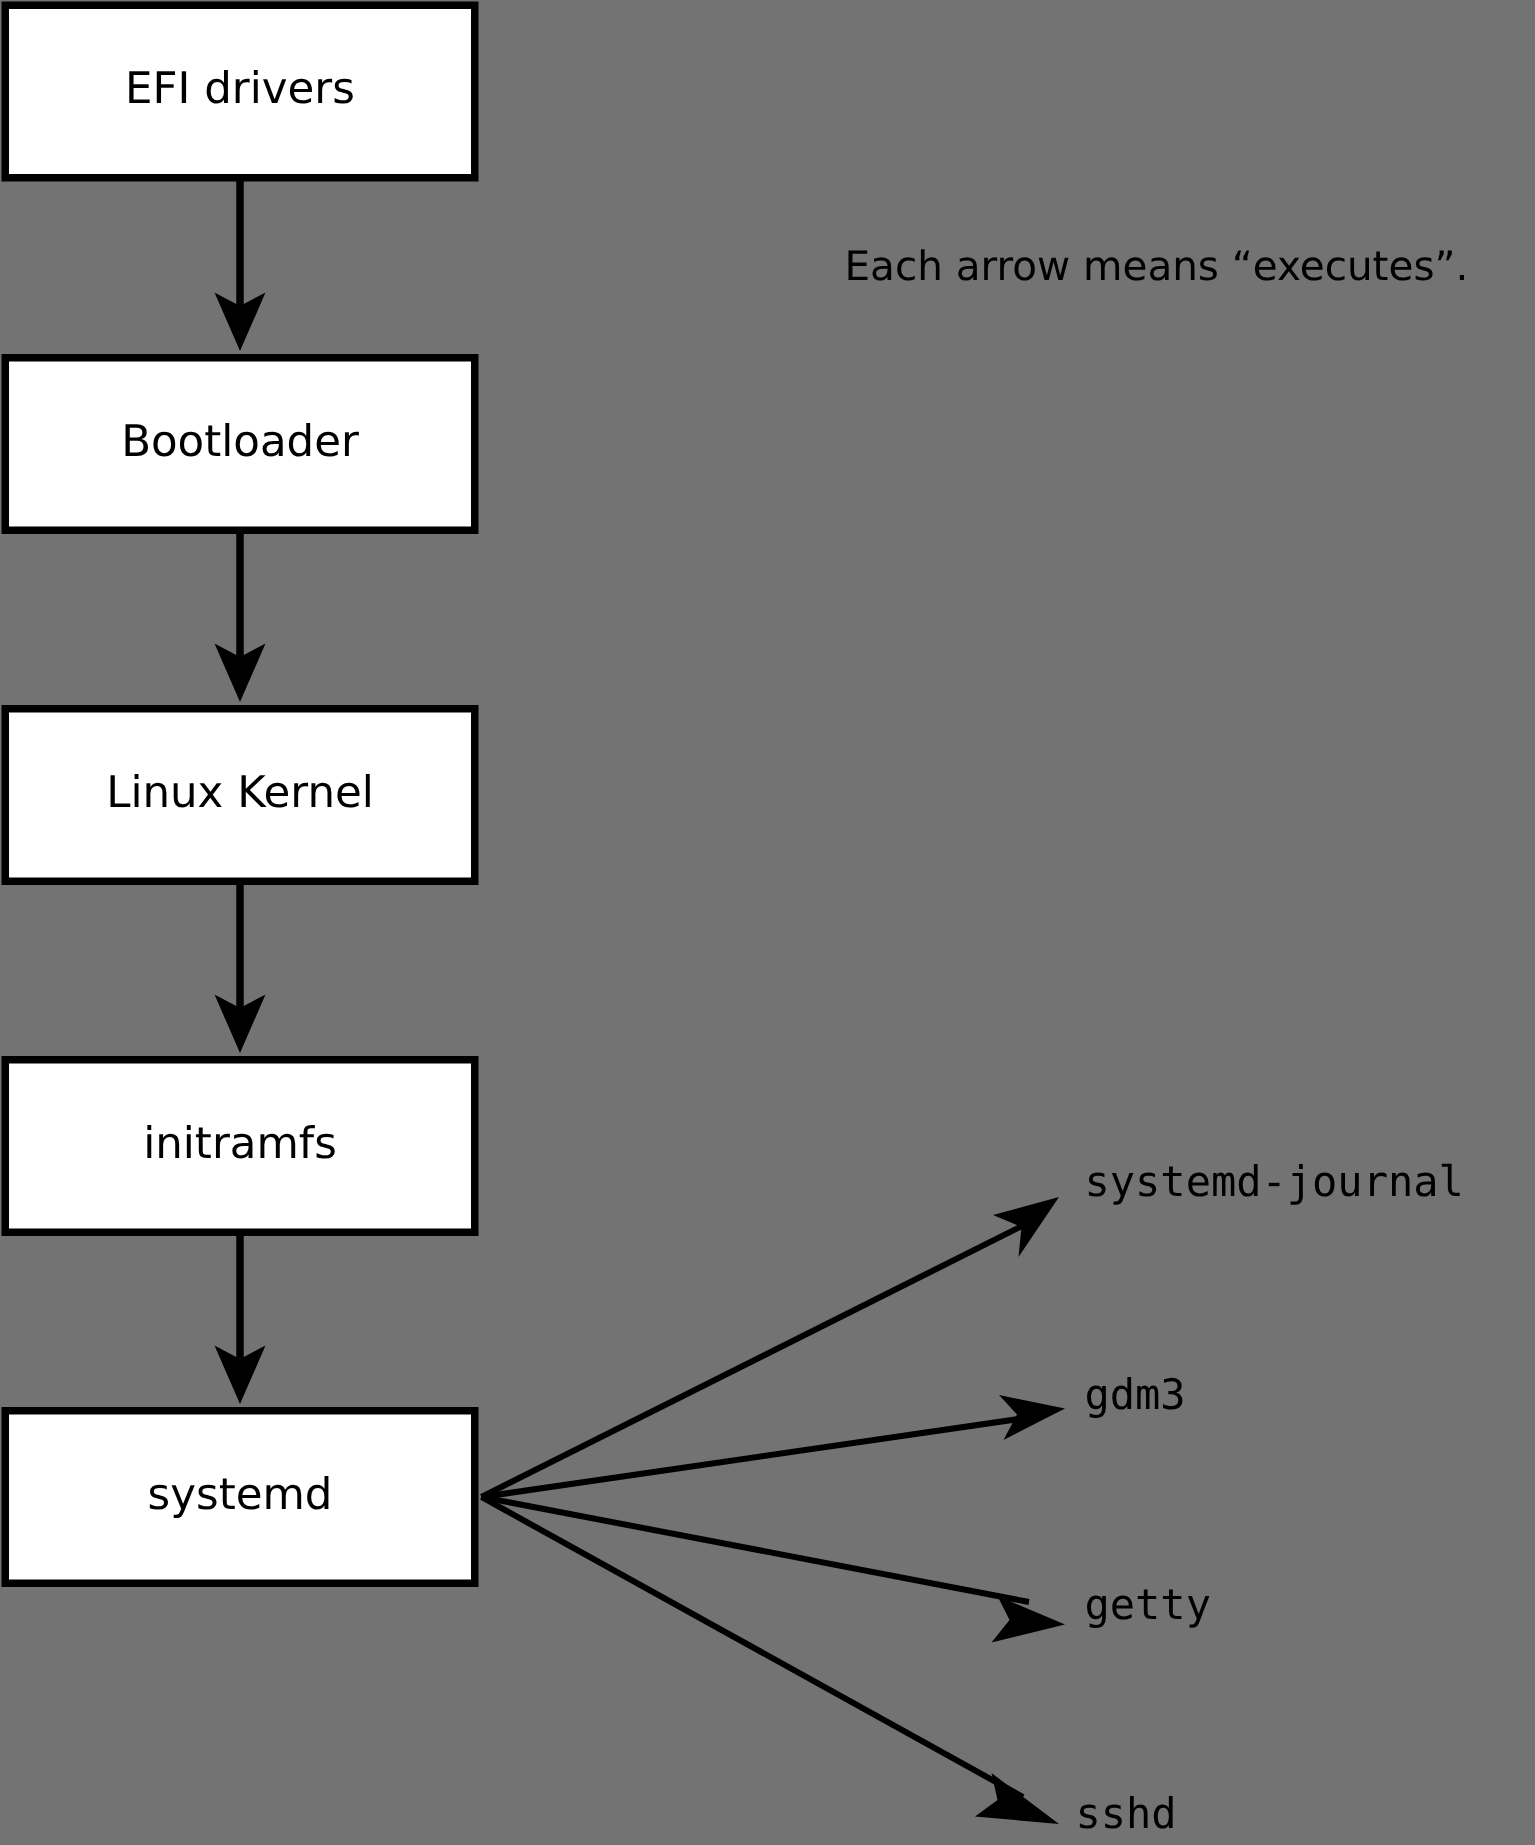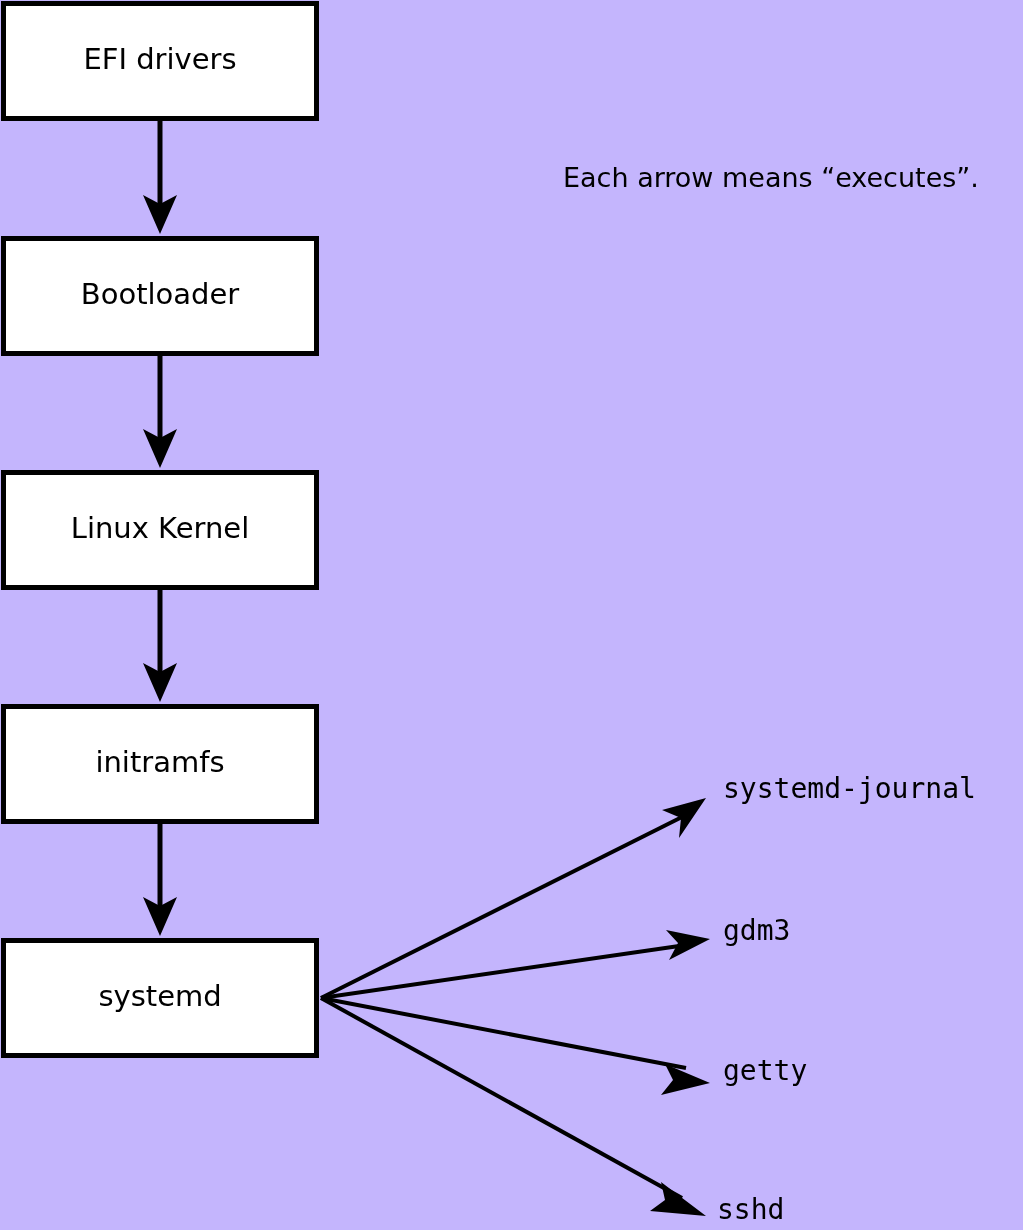--- a/index.html
+++ b/index.html
@@ -4,21 +4,21 @@
 <style>
   html, body {
     margin: 0;
     padding: 0;
     background: #ffffff;
   }
   #canvas {
     position: relative;
     width: 1023px;
     height: 1230px;
-    background: #c4b5fd;
+    background: #737373;
     overflow: hidden;
     font-family: "DejaVu Sans", sans-serif;
   }
   svg#diagram-svg {
     position: absolute;
     left: 0;
     top: 0;
     width: 1023px;
     height: 1230px;
   }

